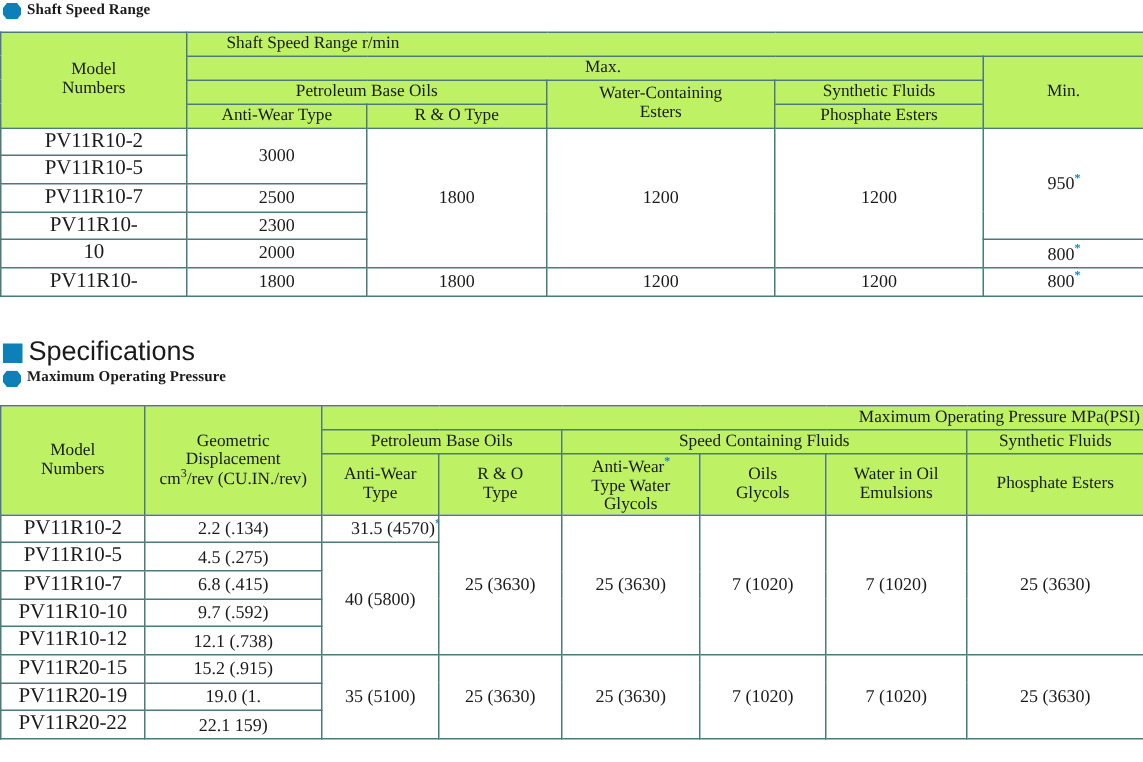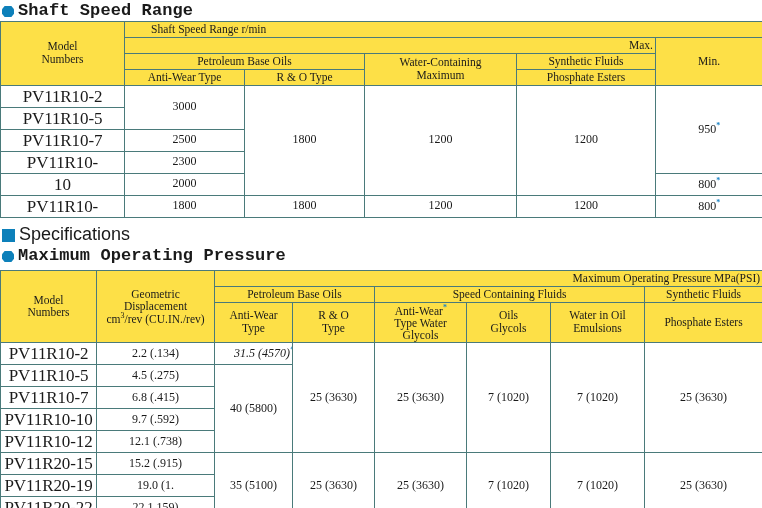--- a/index.html
+++ b/index.html
@@ -17,23 +17,23 @@
   }
 
   
   .heading {
     display: flex;
     align-items: center;
     gap: 4px;
     padding: 0 0 0 2px;
   }
   .heading-serif {
-    font-family: Liberation Mono, monospace;
+    font-family: Liberation Serif, serif;
     font-weight: bold;
-    font-size: 17px;
+    font-size: 10px;
     letter-spacing: 0.1px;
   }
   .heading-sans {
     font-family: "Liberation Sans", "DejaVu Sans", sans-serif;
     font-size: 18px;
     font-weight: normal;
     letter-spacing: 0px;
   }
   .bullet-hex {
     width: 12px;
@@ -62,36 +62,36 @@
   }
   table.spec td, table.spec th {
     border: 1px solid #4a7a7a;
     text-align: center;
     vertical-align: middle;
     font-weight: normal;
     padding: 1px 2px;
     line-height: 1.12;
   }
   .hdr {
-    background: #fde047;
+    background: #bef264;
   }
   .body-cell {
     background: #ffffff;
   }
   .t-outer-top { border-top: 3px solid #111111; }
   .t-outer-bot { border-bottom: 3px solid #111111; }
   .t-outer-left { border-left: 2px solid #111111; }
   .t-outer-right { border-right: 2px solid #111111; }
   .thick-r { border-right: 2.5px solid #111111; margin-left: 40px; }
   .thick-t { border-top: 2.5px solid #111111; }
   .row-sep { border-top: 1px solid #777777; border-bottom: 1px solid #777777; }
 
   .model-cell {
     font-weight: bold;
-    font-size: 17px;
+    font-size: 14px;
     letter-spacing: -0.1px;
   }
   .num {
     font-size: 12px;
   }
   .fn {
     color: #1a82c4;
     font-size: 8px;
     vertical-align: super;
     font-weight: bold;
@@ -129,28 +129,28 @@
   </colgroup>
   <thead>
     <tr>
       <td class="hdr t-outer-top t-outer-left thick-r" rowspan="4">
         <div>Model</div>
         <div>Numbers</div>
       </td>
       <td class="hdr t-outer-top t-outer-right" colspan="5" style="text-align:left; padding-left:26px;">Shaft Speed Range   r/min</td>
     </tr>
     <tr>
-      <td class="hdr" colspan="4" style="text-align:right; padding-left:26px;">Max.</td>
+      <td class="hdr" colspan="4" style="text-align:center; padding-left:26px;">Max.</td>
       <td class="hdr t-outer-right" rowspan="3">Min.</td>
     </tr>
     <tr>
       <td class="hdr" colspan="2">Petroleum Base Oils</td>
       <td class="hdr" rowspan="2">
         <div>Water-Containing</div>
-        <div>Maximum</div>
+        <div>Esters</div>
       </td>
       <td class="hdr">Synthetic Fluids</td>
     </tr>
     <tr>
       <td class="hdr">Anti-Wear Type</td>
       <td class="hdr">R &amp; O Type</td>
       <td class="hdr">Phosphate Esters</td>
     </tr>
   </thead>
   <tbody>
@@ -254,21 +254,21 @@
       </td>
     </tr>
     <tr>
       <td class="hdr t-outer-right">Phosphate Esters</td>
     </tr>
   </thead>
   <tbody>
     <tr>
       <td class="body-cell model-cell t-outer-left thick-r thick-t">PV11R10-2</td>
       <td class="body-cell num thick-r thick-t">2.2   (.134)</td>
-      <td class="body-cell num thick-t" style="text-align:center; padding-left:19px; overflow:hidden; white-space:nowrap;font-style:italic;"><span>31.5 (4570)</span><span class="fn">*</span></td>
+      <td class="body-cell num thick-t" style="text-align:center; padding-left:19px; overflow:hidden; white-space:nowrap;"><span>31.5 (4570)</span><span class="fn">*</span></td>
       <td class="body-cell num thick-t" rowspan="5">25 (3630)</td>
       <td class="body-cell num thick-t" rowspan="5">25 (3630)</td>
       <td class="body-cell num thick-t" rowspan="5">7 (1020)</td>
       <td class="body-cell num thick-t" rowspan="5">7 (1020)</td>
       <td class="body-cell num t-outer-right thick-t" rowspan="5">25 (3630)</td>
     </tr>
     <tr>
       <td class="body-cell model-cell t-outer-left thick-r row-sep">PV11R10-5</td>
       <td class="body-cell num thick-r row-sep">4.5   (.275)</td>
       <td class="body-cell num" rowspan="4">40 (5800)</td>

